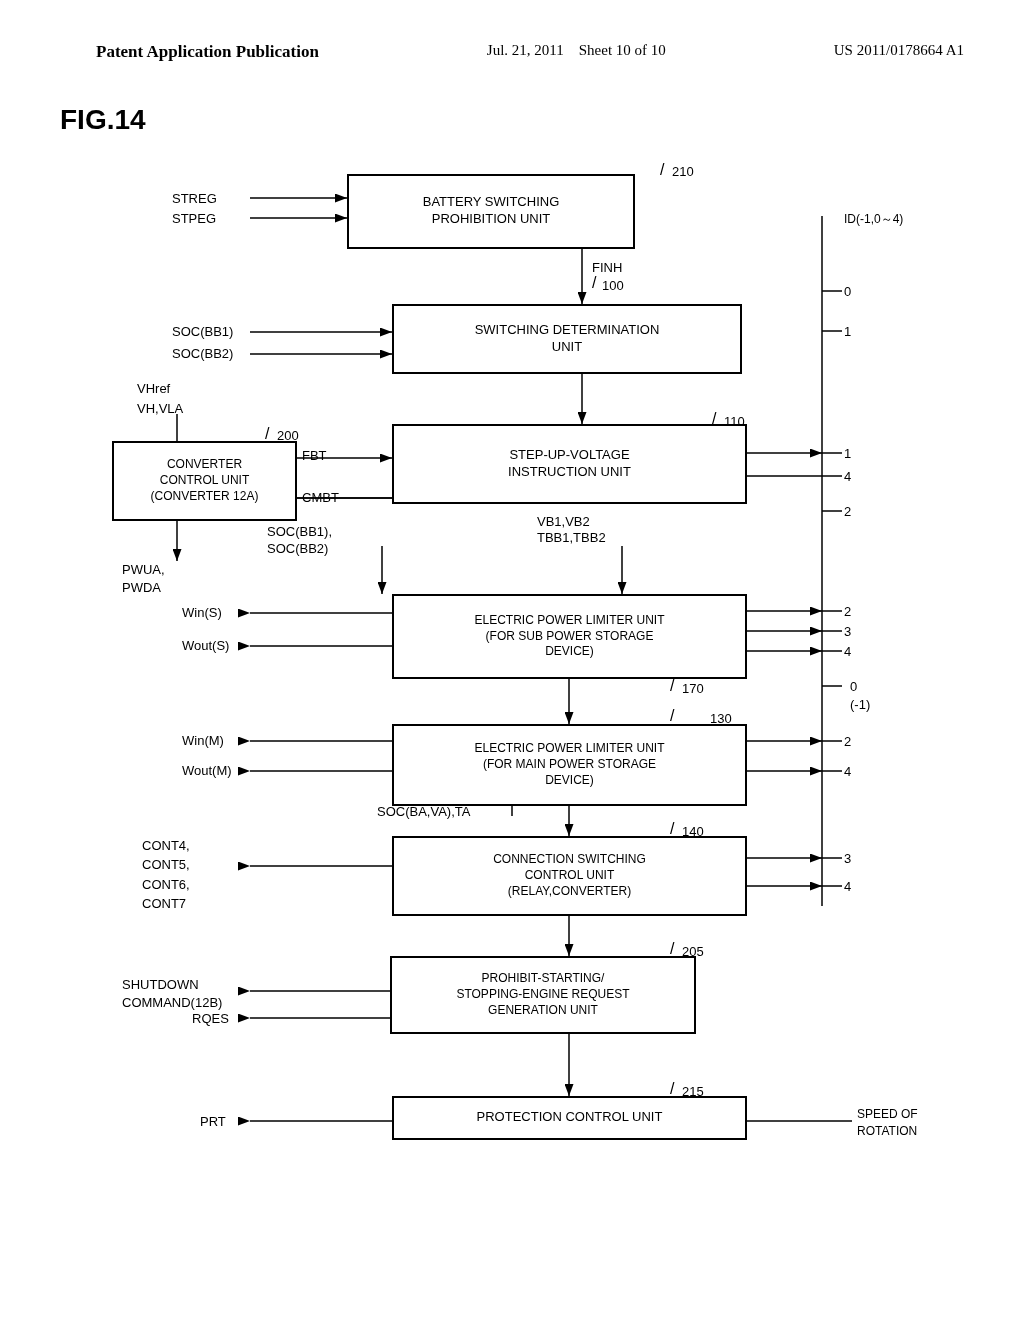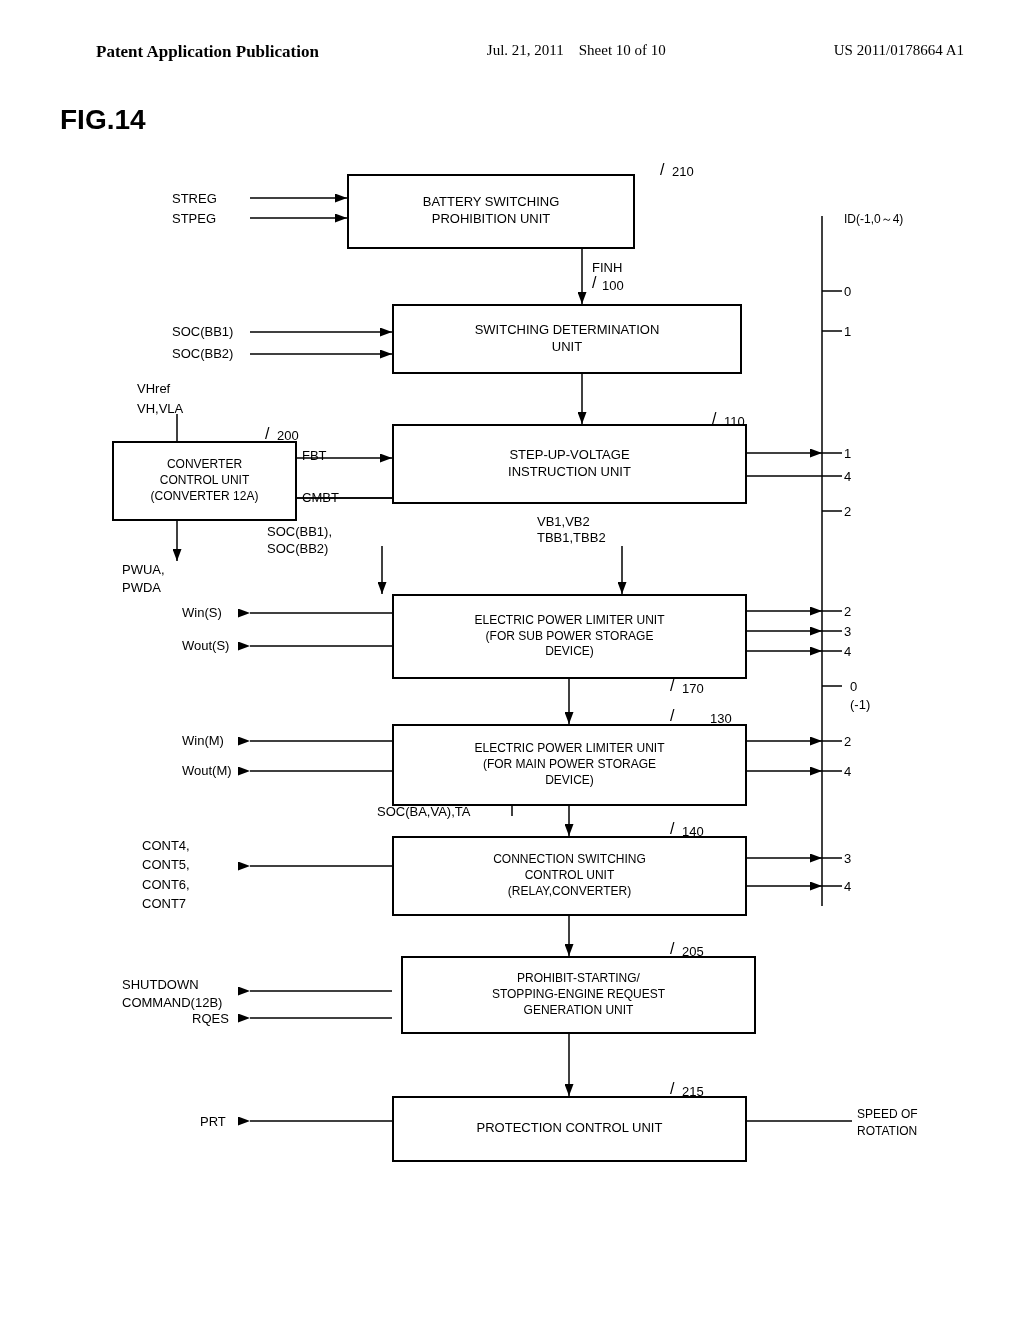--- a/index.html
+++ b/index.html
@@ -308,31 +308,31 @@
       <div class="lbl" style="left:295px; top:648px;">SOC(BA,VA),TA</div>
 
       <div class="box" style="left:310px; top:680px; width:355px; height:80px; font-size:12px;">
         CONNECTION SWITCHING<br>CONTROL UNIT<br>(RELAY,CONVERTER)
       </div>
       <div class="lbl" style="left:600px; top:668px;">140</div>
       <div class="lbl" style="left:588px; top:664px; font-size:16px;">/</div>
 
       <div class="lbl" style="left:60px; top:680px; line-height:1.5;">CONT4,<br>CONT5,<br>CONT6,<br>CONT7</div>
 
-      <div class="box" style="left:319px; top:800px; width:355px; height:78px; font-size:12px;">
+      <div class="box" style="left:308px; top:800px; width:306px; height:78px; font-size:12px;">
         PROHIBIT-STARTING/<br>STOPPING-ENGINE REQUEST<br>GENERATION UNIT
       </div>
       <div class="lbl" style="left:600px; top:788px;">205</div>
       <div class="lbl" style="left:588px; top:784px; font-size:16px;">/</div>
 
       <div class="lbl" style="left:40px; top:820px; line-height:1.4;">SHUTDOWN<br>COMMAND(12B)</div>
 
       <div class="lbl" style="left:110px; top:855px;">RQES</div>
 
-      <div class="box" style="left:310px; top:940px; width:355px; height:66px; font-size:13px;">
+      <div class="box" style="left:310px; top:940px; width:355px; height:44px; font-size:13px;">
         PROTECTION CONTROL UNIT
       </div>
       <div class="lbl" style="left:600px; top:928px;">215</div>
       <div class="lbl" style="left:588px; top:924px; font-size:16px;">/</div>
 
       <div class="lbl" style="left:118px; top:958px;">PRT</div>
 
       <div class="lbl" style="left:775px; top:950px; line-height:1.4; font-size:12px;">SPEED OF<br>ROTATION</div>
 
       <div class="lbl" style="left:762px; top:55px; font-size:12px;">ID(-1,0～4)</div>

